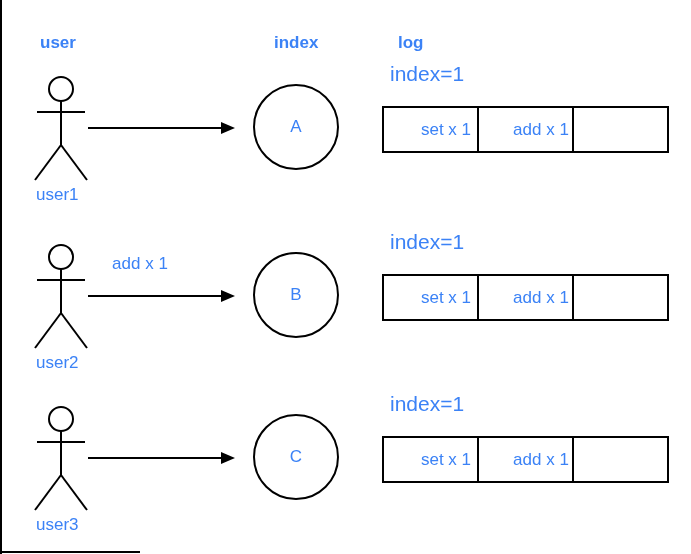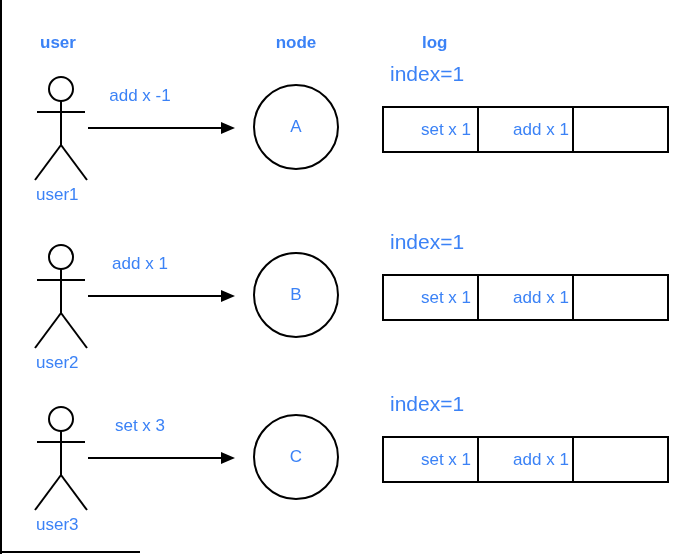--- a/index.html
+++ b/index.html
@@ -20,21 +20,21 @@
     position: absolute; left: 0; top: 551px;
     width: 140px; height: 2px; background: #000000;
   }
   .col-header {
     position: absolute; top: 34px;
     font-size: 17px; font-weight: bold; line-height: 18px;
     white-space: nowrap;
   }
   .col-header.user { left: 40px; }
   .col-header.node { left: 274px; width: 44px; text-align: center; }
-  .col-header.log  { left: 422px; }
+  .col-header.log  { left: 398px; }
 
   .row { position: absolute; left: 0; width: 691px; height: 162px; }
   .row.r0 { top: 58px; }
   .row.r1 { top: 226px; }
   .row.r2 { top: 388px; }
 
   .actor { position: absolute; left: 29px; top: 17px; }
   .actor line, .actor circle { stroke: #000000; stroke-width: 2; fill: none; }
 
   .actor-name {
@@ -76,33 +76,32 @@
 </style>
 </head>
 <body>
 
 <div class="canvas">
 
   <div class="edge-left"></div>
   <div class="edge-bottom"></div>
 
   <div class="col-header user">user</div>
-  <div class="col-header node">node</div>
+  <div class="col-header node">index</div>
   <div class="col-header log">log</div>
 
   <div class="row r0">
     <svg class="actor" width="64" height="108" viewBox="0 0 64 108">
       <circle cx="32" cy="14" r="12"></circle>
       <line x1="32" y1="26" x2="32" y2="70"></line>
       <line x1="8" y1="37" x2="56" y2="37"></line>
       <line x1="32" y1="70" x2="6" y2="105"></line>
       <line x1="32" y1="70" x2="58" y2="105"></line>
     </svg>
     <div class="actor-name">user1</div>
-    <div class="message">add x -1</div>
     <svg class="arrow" width="150" height="16" viewBox="0 0 150 16">
       <line x1="1" y1="8" x2="134" y2="8"></line>
       <polygon points="134,2 148,8 134,14"></polygon>
     </svg>
     <div class="node-circle">
       <span>A</span>
     </div>
     <div class="log-index">index=1</div>
     <div class="log-table">
       <div class="log-cell divider">set x 1</div>
@@ -138,21 +137,20 @@
 
   <div class="row r2">
     <svg class="actor" width="64" height="108" viewBox="0 0 64 108">
       <circle cx="32" cy="14" r="12"></circle>
       <line x1="32" y1="26" x2="32" y2="70"></line>
       <line x1="8" y1="37" x2="56" y2="37"></line>
       <line x1="32" y1="70" x2="6" y2="105"></line>
       <line x1="32" y1="70" x2="58" y2="105"></line>
     </svg>
     <div class="actor-name">user3</div>
-    <div class="message">set x 3</div>
     <svg class="arrow" width="150" height="16" viewBox="0 0 150 16">
       <line x1="1" y1="8" x2="134" y2="8"></line>
       <polygon points="134,2 148,8 134,14"></polygon>
     </svg>
     <div class="node-circle">
       <span>C</span>
     </div>
     <div class="log-index">index=1</div>
     <div class="log-table">
       <div class="log-cell divider">set x 1</div>

